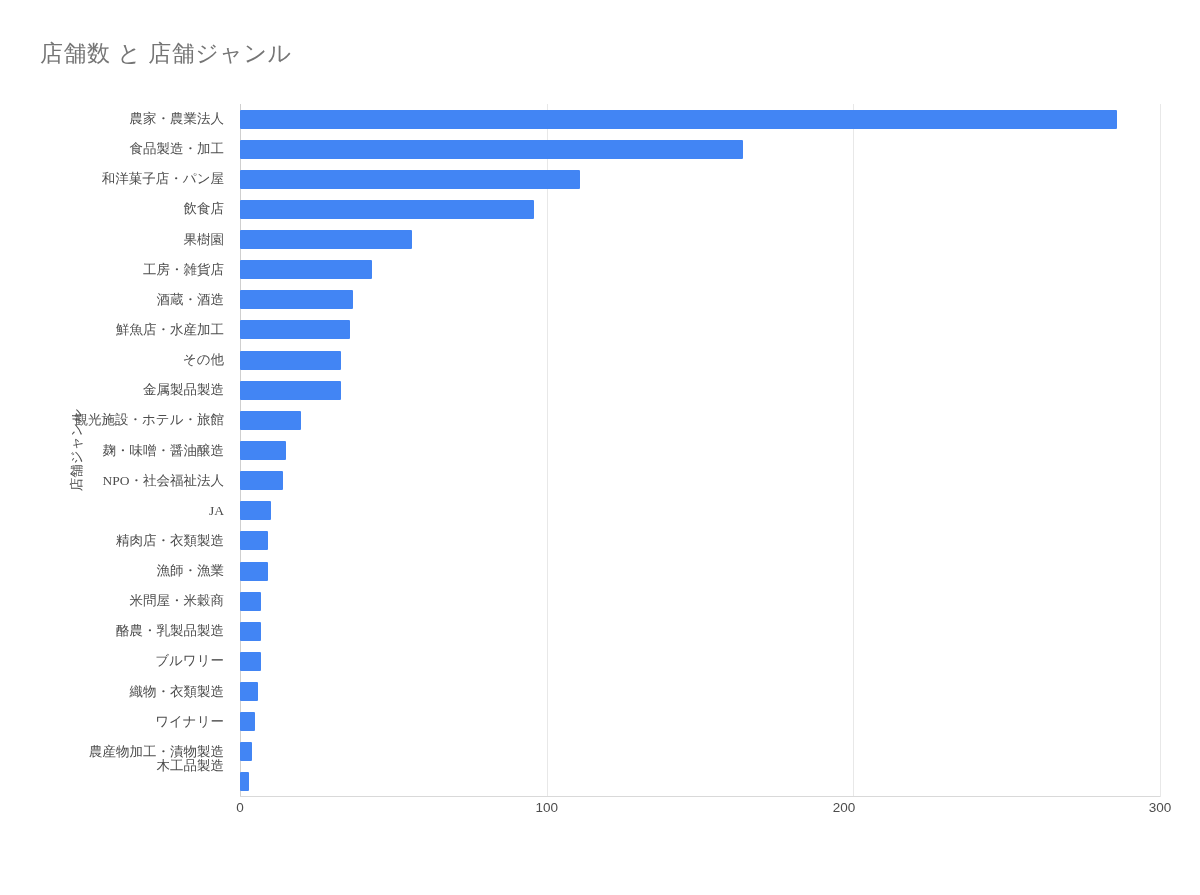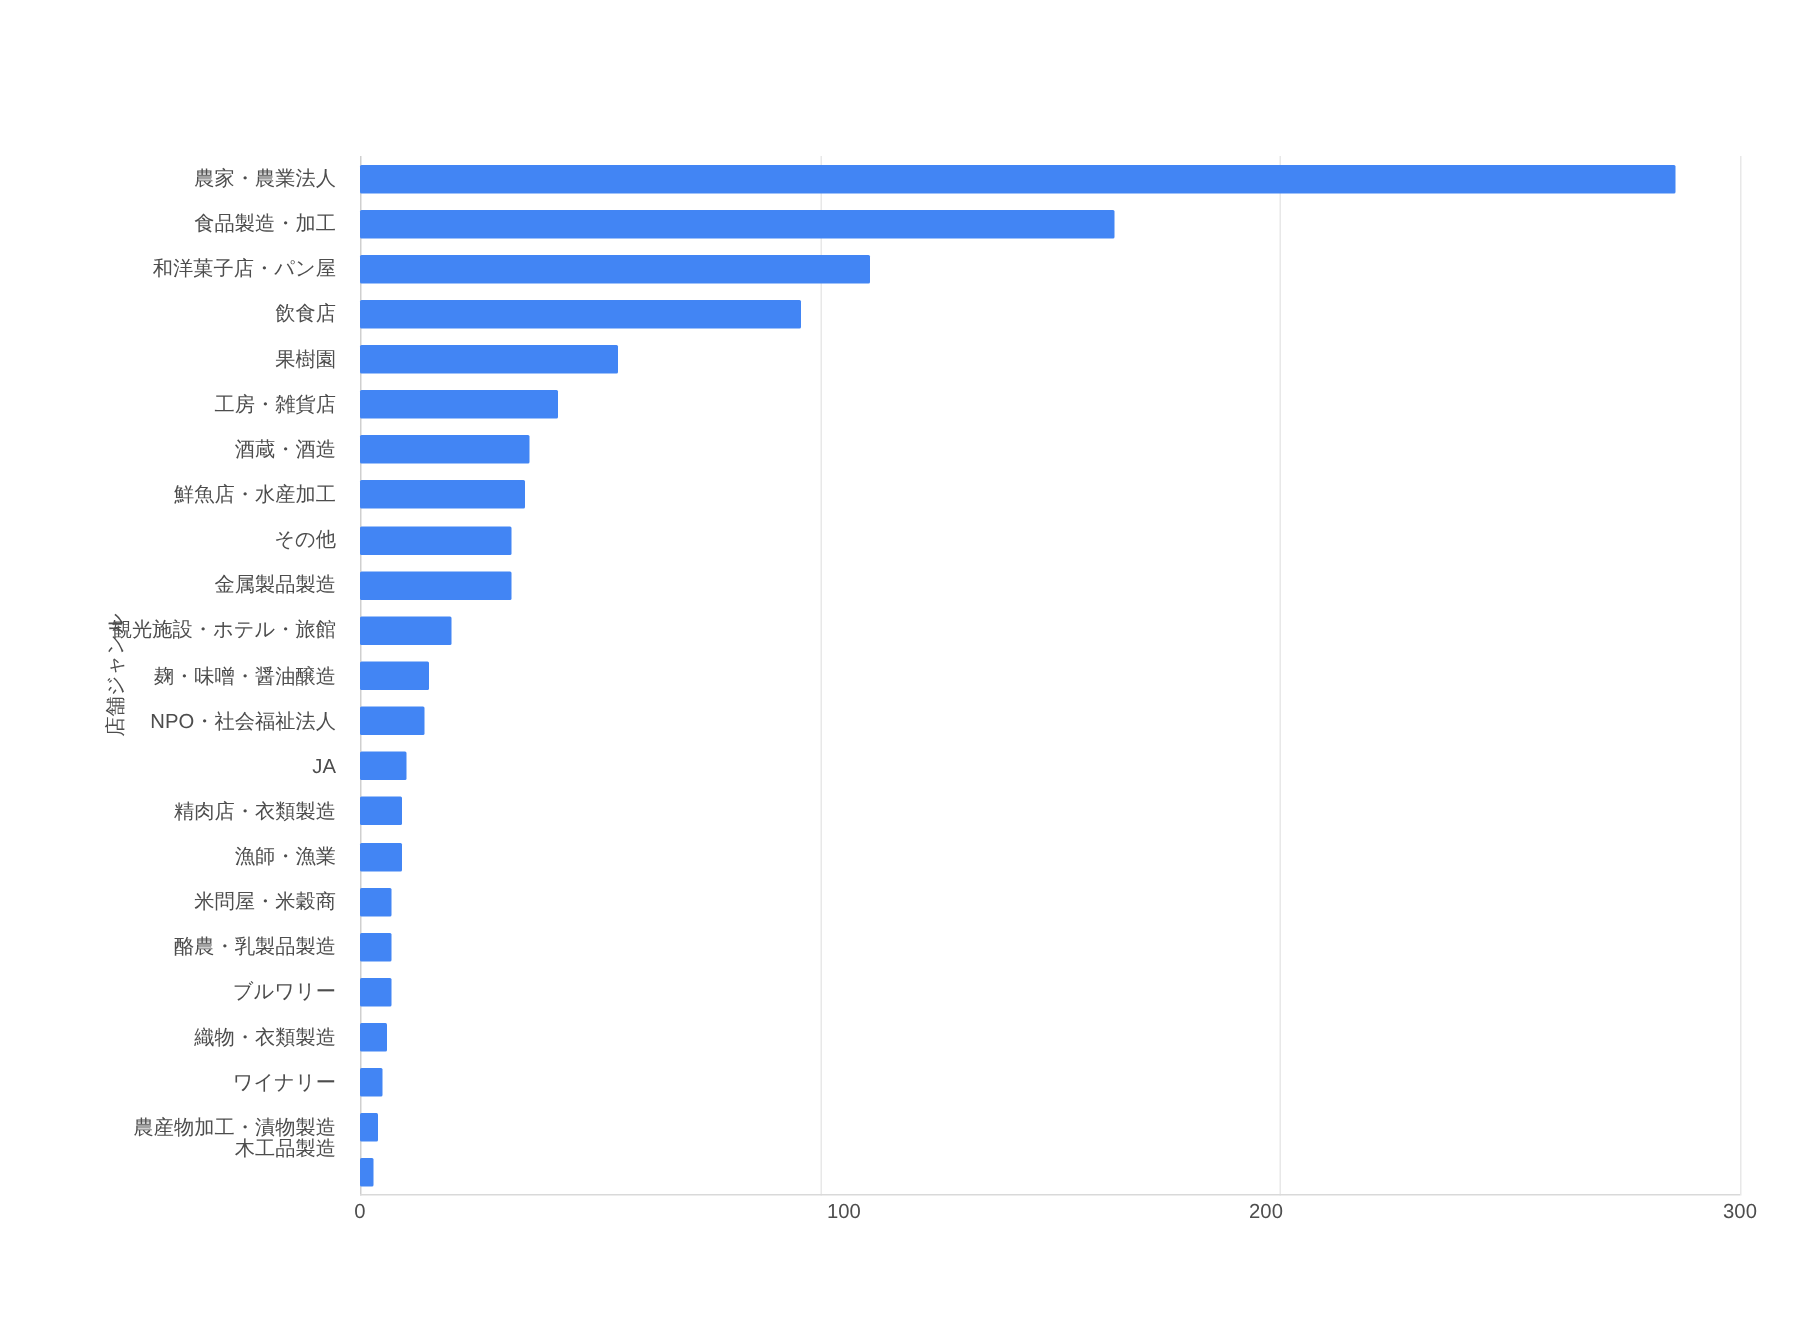--- a/index.html
+++ b/index.html
@@ -85,20 +85,21 @@
     border-radius: 1px;
   }
 
   
   .y-labels {
     position: absolute;
     left: 0;
     top: 104px;
     width: 232px;
     height: 693px;
+    font-family: Liberation Serif, serif;
   }
   .y-label {
     position: absolute;
     right: 8px;
     text-align: right;
     font-size: 13.5px;
     color: #4d4d4d;
     white-space: nowrap;
     line-height: 1;
   }
@@ -138,20 +139,21 @@
     transform: translateY(-50%) rotate(-90deg);
     transform-origin: center center;
     white-space: nowrap;
   }
 </style>
 </head>
 <body>
 
 <div class="chart-root">
 
+  <div class="chart-title">店舗数 と 店舗ジャンル</div>
 
   <div class="y-axis-title">店舗ジャンル</div>
 
   <div class="y-labels">
       <div class="y-label" style="top: 8.06522px;">農家・農業法人</div>
       <div class="y-label" style="top: 38.1957px;">食品製造・加工</div>
       <div class="y-label" style="top: 68.3261px;">和洋菓子店・パン屋</div>
       <div class="y-label" style="top: 98.4565px;">飲食店</div>
       <div class="y-label" style="top: 128.587px;">果樹園</div>
       <div class="y-label" style="top: 158.717px;">工房・雑貨店</div>
@@ -250,18 +252,18 @@
         </div>
         <div class="bar-row" style="top: 668.435px; height: 19px;">
           <div class="bar" title="木工品製造: 3" style="width: 9.2px; background: rgb(66, 133, 244);"></div>
         </div>
       </div>
     <div class="x-axis-line"></div>
   </div>
 
   <div class="x-labels">
       <div class="x-label" style="left: 0px;">0</div>
-      <div class="x-label" style="left: 306.667px; margin-left: 16px;">100</div>
+      <div class="x-label" style="left: 306.667px;">100</div>
       <div class="x-label" style="left: 604px;">200</div>
       <div class="x-label" style="left: 920px;">300</div>
     </div>
 
 </div>
 
 </body></html>

